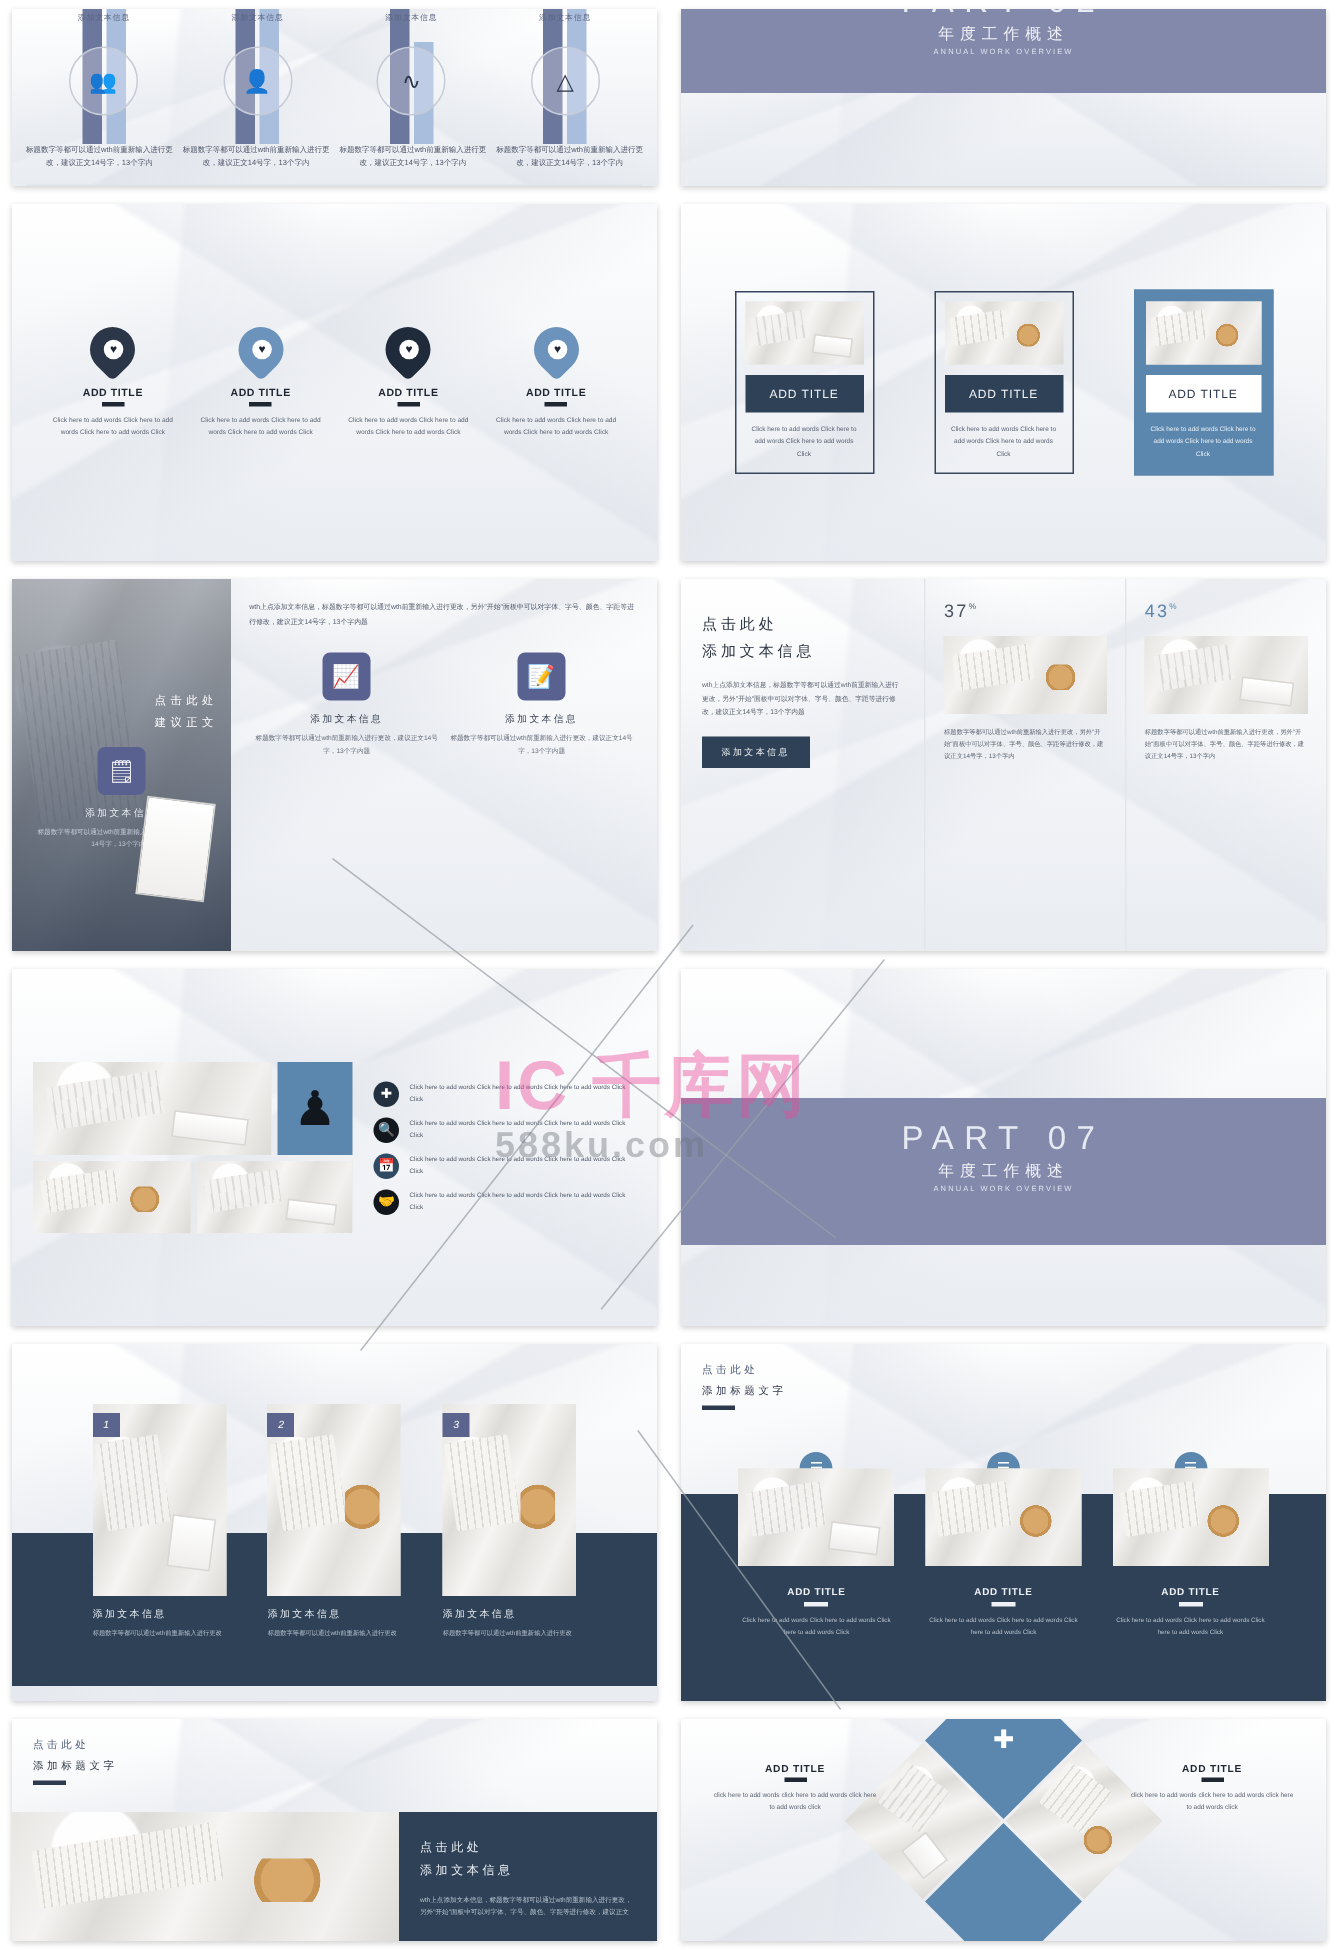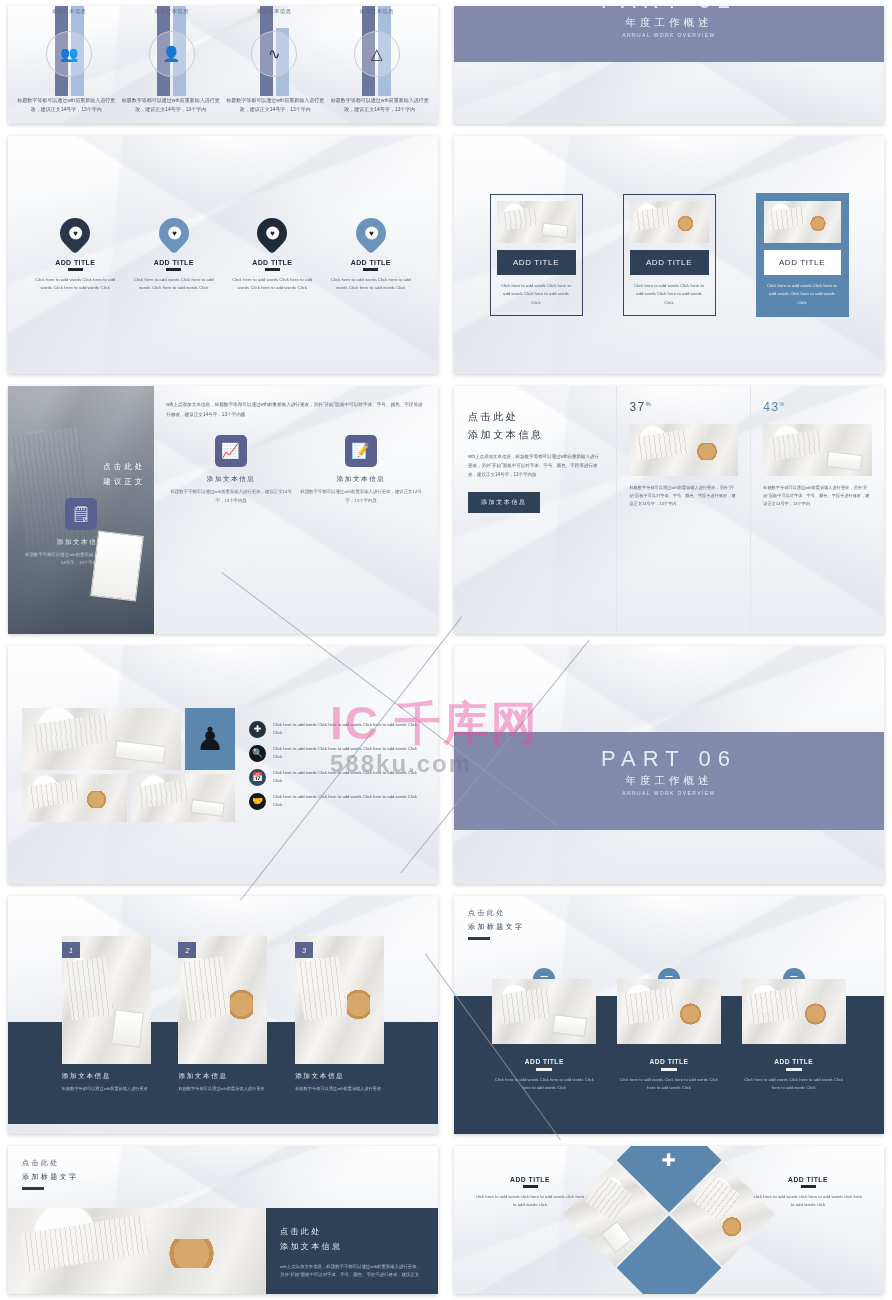--- a/index.html
+++ b/index.html
@@ -411,21 +411,21 @@
           </div>
         </div>
       </div>
     </div>
   </div>
 
   <div class="cell">
     <div class="slide">
       <div class="poly"></div>
       <div class="partband" style="top:86px;height:84px;padding-top:14px;">
-        <div class="part-no">PART 06</div>
+        <div class="part-no">PART 07</div>
         <div class="part-cn">年度工作概述</div>
         <div class="part-en">ANNUAL WORK OVERVIEW</div>
       </div>
     </div>
   </div>
 
   <div class="cell">
     <div class="slide">
       <div class="poly"></div>
       <div class="numwrap content">

